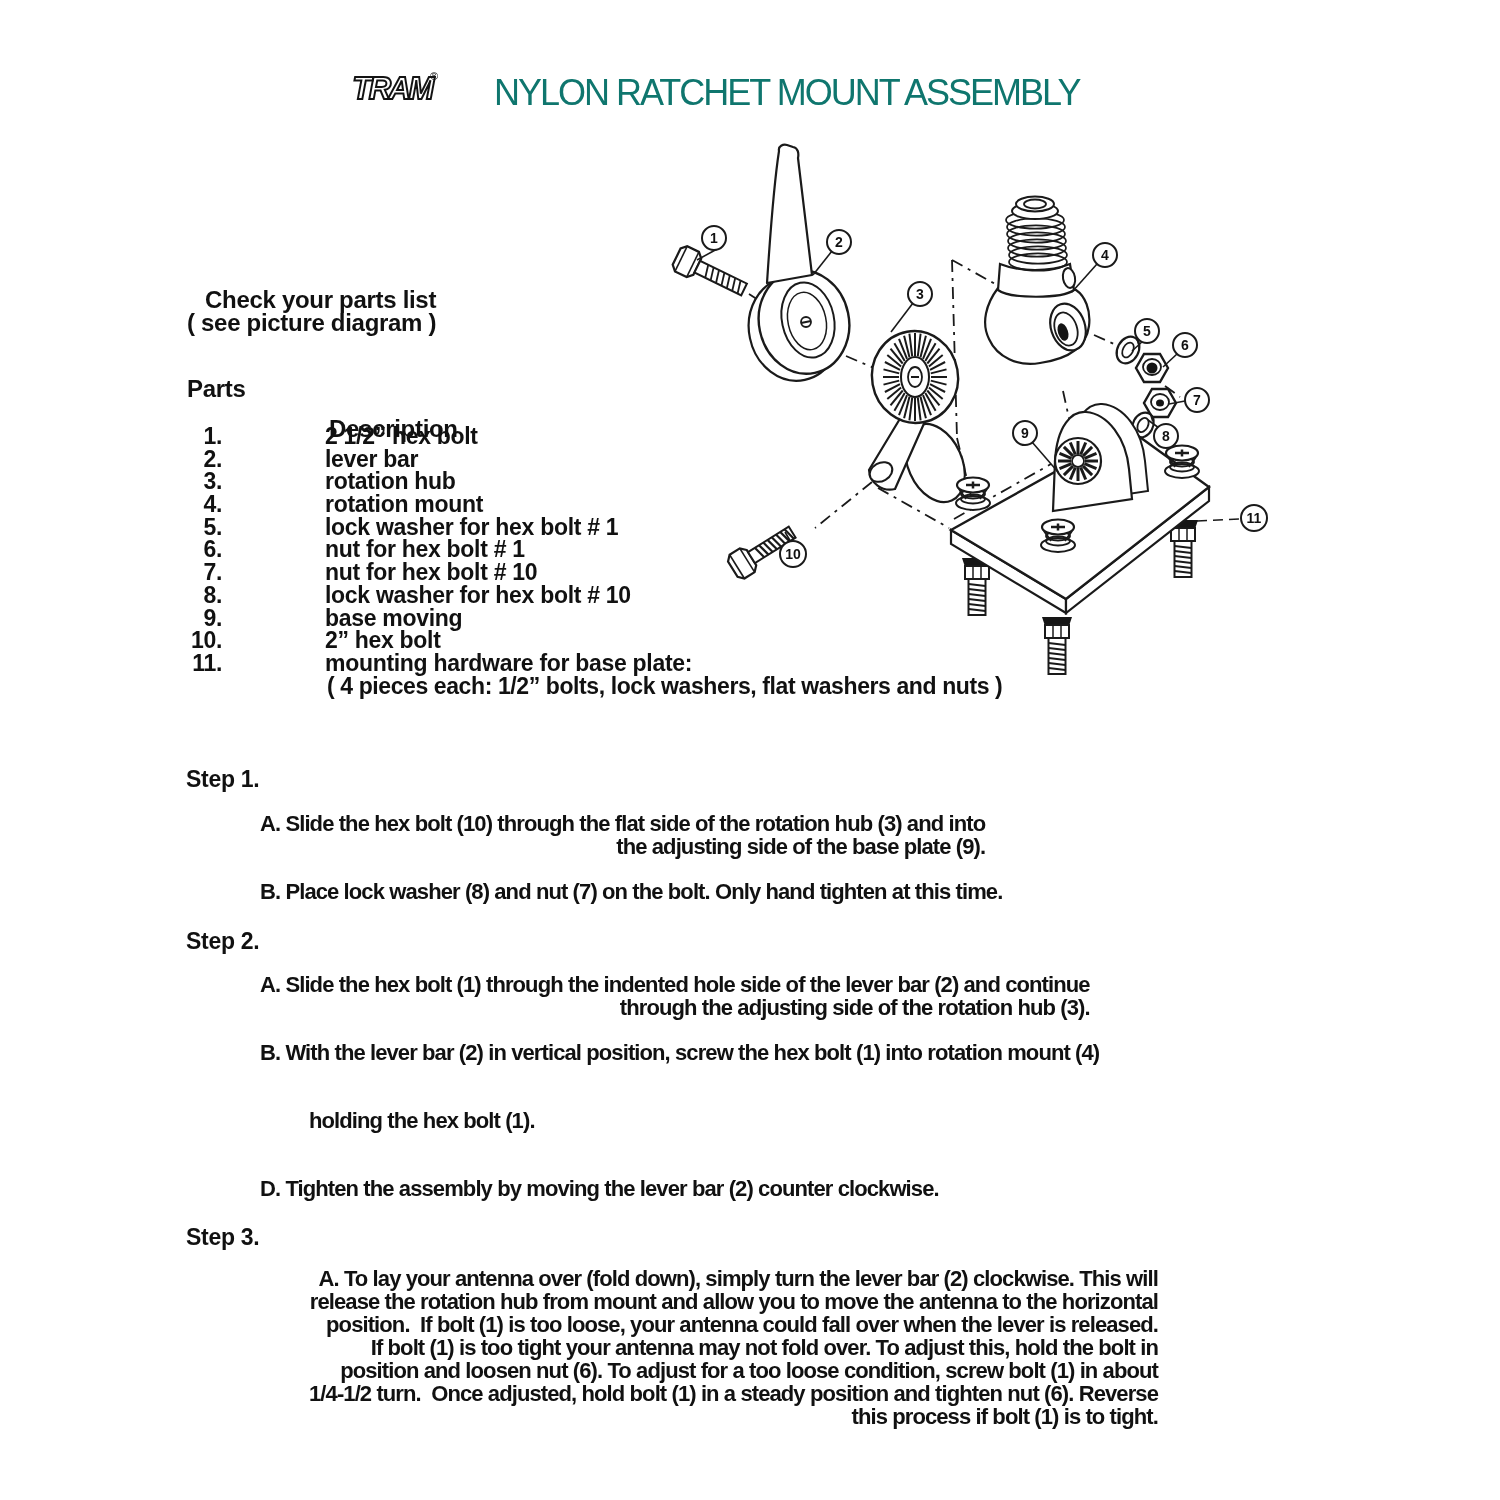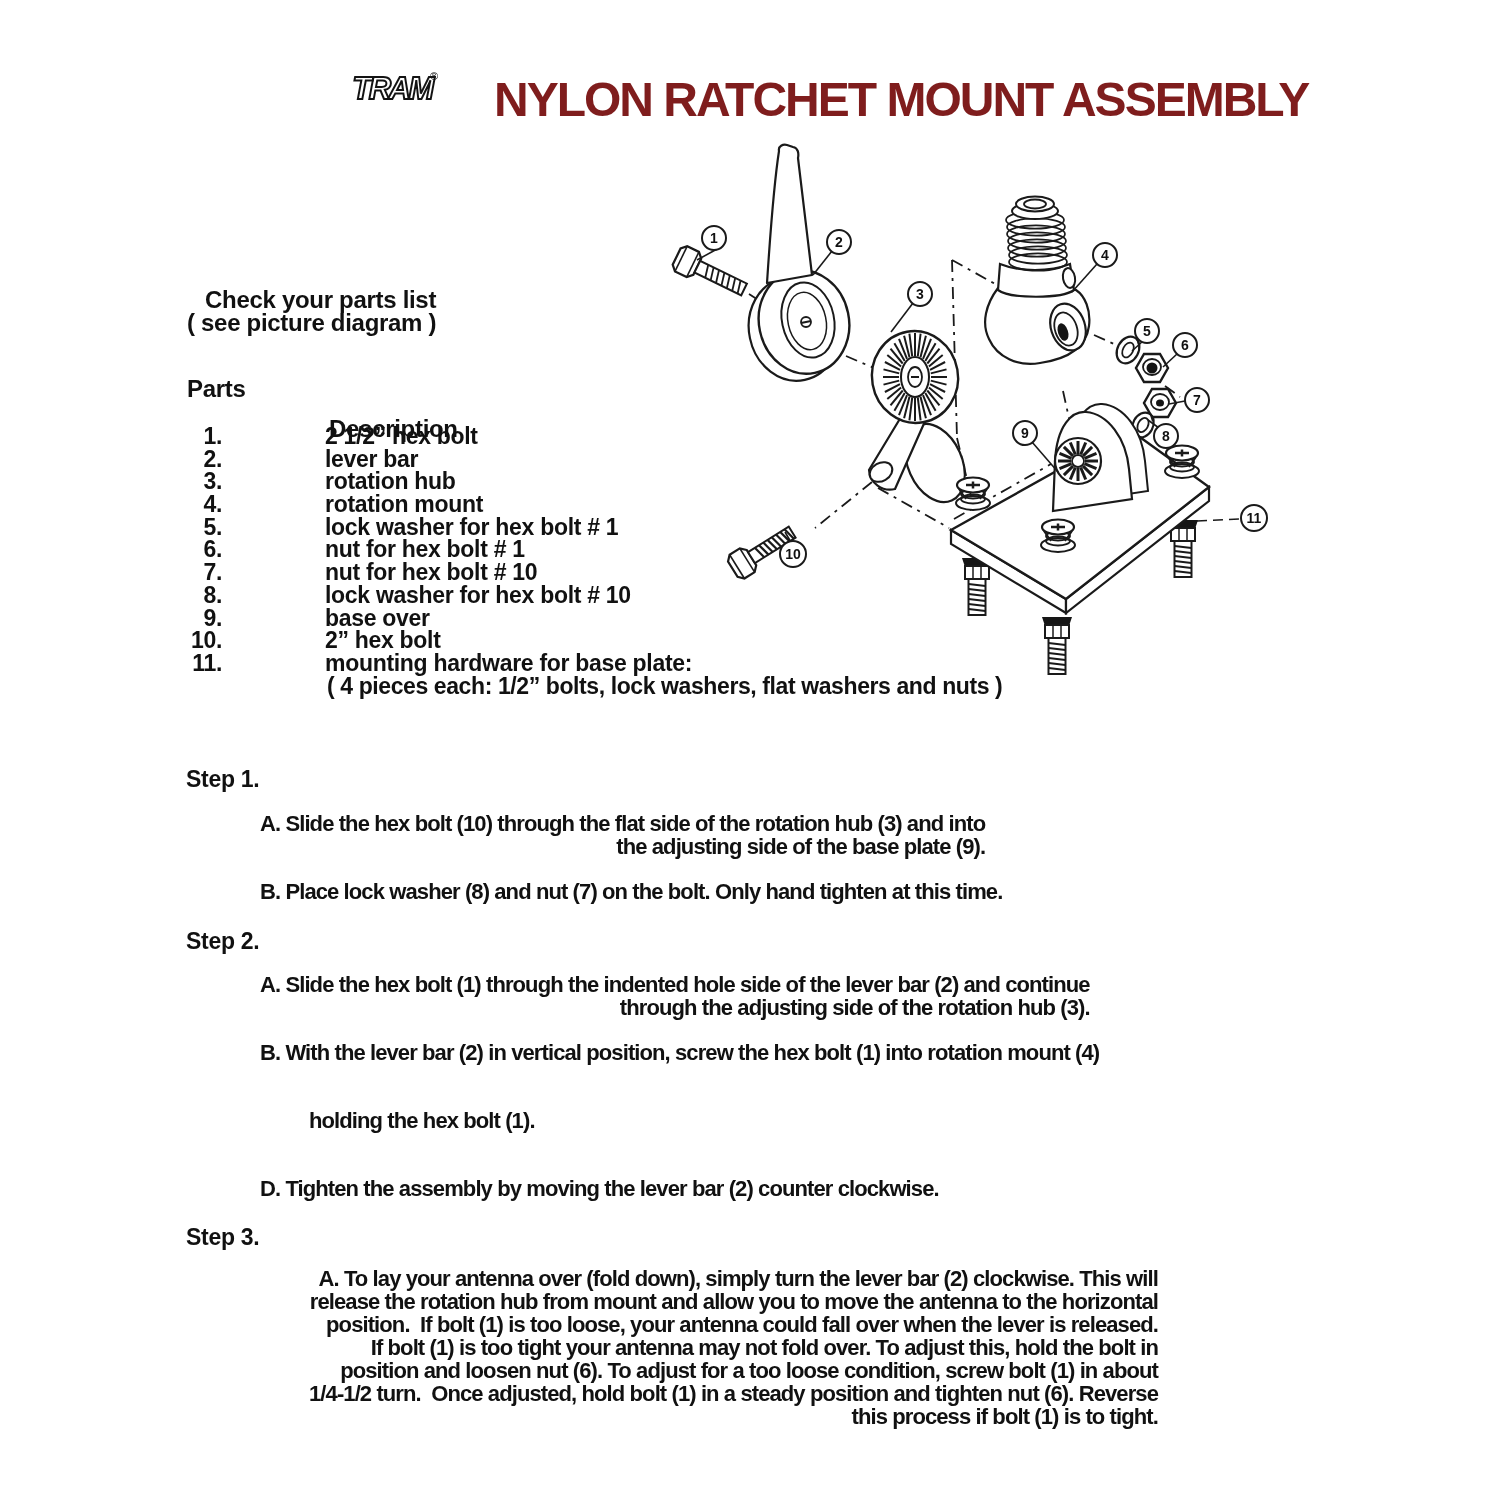--- a/index.html
+++ b/index.html
@@ -1,19 +1,19 @@
 <!DOCTYPE html>
 <html><head>
 <meta charset="utf-8">
 <style>
   html,body{margin:0;padding:0;background:#ffffff;}
   body{width:1500px;height:1500px;position:relative;overflow:hidden;
        font-family:"Liberation Sans",sans-serif;color:#111;}
   .abs{position:absolute;}
-  #title{left:494px;top:72px;font-size:48px;font-weight:bold;letter-spacing:-2px;white-space:pre;color:#7f1d1d;}
+  #title{left:494px;top:72px;font-size:36px;font-weight:normal;letter-spacing:-2px;white-space:pre;color:#0f766e;}
   #logo-wrap{left:350px;top:66px;width:92px;height:46px;}
   .intro{font-size:24px;font-weight:bold;letter-spacing:-0.3px;white-space:pre;line-height:23px;}
   #intro1{left:205px;top:288px;}
   #intro2{left:187px;top:311px;}
   .colhead{font-size:24px;font-weight:bold;letter-spacing:-0.3px;top:375px;white-space:pre;}
   #col-parts{left:187px;}
   #col-desc{left:329px;margin-top:40px;}
   #parts-list{left:185px;top:425px;width:900px;}
   .prow{display:flex;height:22.7px;line-height:22.7px;font-size:23px;font-weight:bold;letter-spacing:-0.3px;white-space:pre;}
   .pnum{width:37px;text-align:right;flex:none;}
@@ -45,21 +45,21 @@
 
 <div id="parts-list" class="abs">
   <div class="prow"><span class="pnum">1.</span><span class="pdesc">2 1/2” hex bolt</span></div>
   <div class="prow"><span class="pnum">2.</span><span class="pdesc">lever bar</span></div>
   <div class="prow"><span class="pnum">3.</span><span class="pdesc">rotation hub</span></div>
   <div class="prow"><span class="pnum">4.</span><span class="pdesc">rotation mount</span></div>
   <div class="prow"><span class="pnum">5.</span><span class="pdesc">lock washer for hex bolt # 1</span></div>
   <div class="prow"><span class="pnum">6.</span><span class="pdesc">nut for hex bolt # 1</span></div>
   <div class="prow"><span class="pnum">7.</span><span class="pdesc">nut for hex bolt # 10</span></div>
   <div class="prow"><span class="pnum">8.</span><span class="pdesc">lock washer for hex bolt # 10</span></div>
-  <div class="prow"><span class="pnum">9.</span><span class="pdesc">base over</span></div>
+  <div class="prow"><span class="pnum">9.</span><span class="pdesc">base moving</span></div>
   <div class="prow"><span class="pnum">10.</span><span class="pdesc">2” hex bolt</span></div>
   <div class="prow"><span class="pnum">11.</span><span class="pdesc">mounting hardware for base plate:</span></div>
 </div>
 <div id="parts-note" class="abs">( 4 pieces each: 1/2” bolts, lock washers, flat washers and nuts )</div>
 
 <div class="step-label" style="top:766px">Step 1.</div>
 <div class="step-item" style="top:812px">
   <div class="line">A. Slide the hex bolt (10) through the flat side of the rotation hub (3) and into</div>
   <div class="line cont">the adjusting side of the base plate (9).</div>
 </div>

